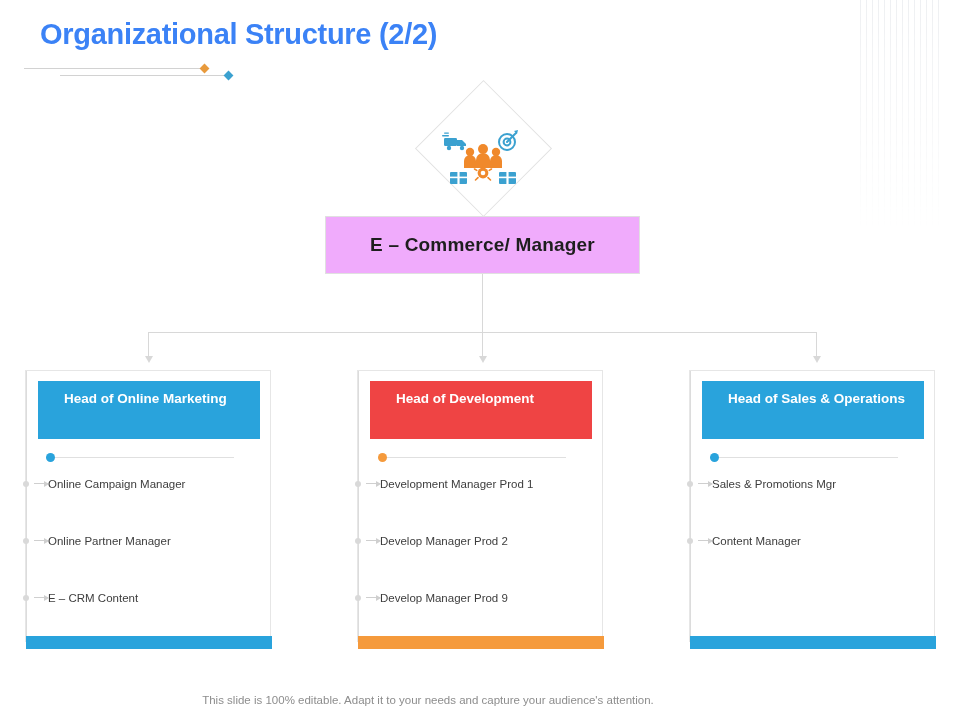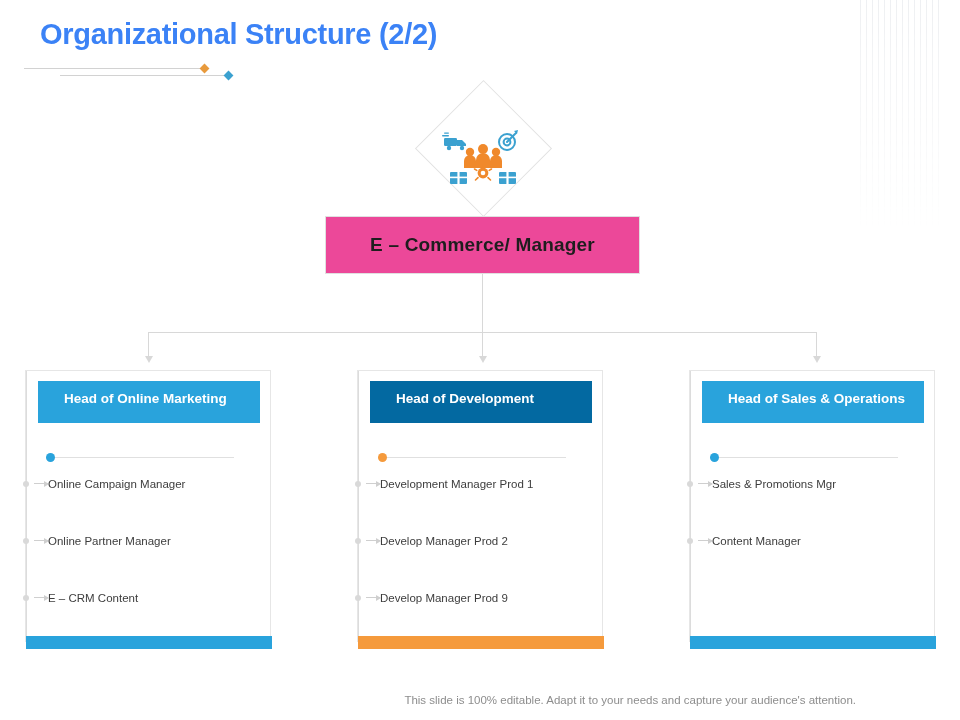--- a/index.html
+++ b/index.html
@@ -79,21 +79,21 @@
     height: 62px;
   }
 
   
   .root-box {
     position: absolute;
     left: 325px;
     top: 216px;
     width: 315px;
     height: 58px;
-    background: #ec4899;
+    background: #f0abfc;
     border: 1px solid #e0e0e0;
     box-sizing: border-box;
     display: flex;
     align-items: center;
     justify-content: center;
   }
   .root-label {
     font-size: 19px;
     font-weight: bold;
     color: #1e1e1e;
@@ -135,21 +135,21 @@
   }
   .card-1 { left: 25px; }
   .card-2 { left: 357px; }
   .card-3 { left: 689px; }
 
   .card-header {
     position: absolute;
     left: 12px;
     top: 10px;
     width: 222px;
-    height: 42px;
+    height: 58px;
     box-sizing: border-box;
     padding: 9px 0 0 26px;
     color: #ffffff;
     font-size: 13.5px;
     font-weight: bold;
     line-height: 18px;
   }
 
   .spine {
     position: absolute;
@@ -238,21 +238,21 @@
     width: 246px;
     height: 13px;
   }
 
   
   .note {
     position: absolute;
     left: 0;
     top: 694px;
     width: 856px;
-    text-align: right;
+    text-align: center;
     font-size: 11.5px;
     color: #8d8d8d;
   }
 </style>
 </head>
 <body>
 
 <div class="stripes"></div>
 
 <div class="title">Organizational Structure (2/2)</div>
@@ -351,21 +351,21 @@
   <div class="item item-3">
     <div class="item-dot"></div>
     <div class="item-arrow"></div>
     <div class="item-label">E – CRM Content</div>
   </div>
   <div class="card-footer-bar" style="background: rgb(41, 163, 220);"></div>
 </div>
 
 <div class="card card-2">
   <div class="spine"></div>
-  <div class="card-header" style="background: #0369a1;">Head of Development</div>
+  <div class="card-header" style="background: #ef4444;">Head of Development</div>
   <div class="accent-row">
     <div class="accent-line"></div>
     <div class="accent-dot" style="background: rgb(245, 154, 60);"></div>
   </div>
   <div class="item item-1">
     <div class="item-dot"></div>
     <div class="item-arrow"></div>
     <div class="item-label">Development Manager Prod 1</div>
   </div>
   <div class="item item-2">

